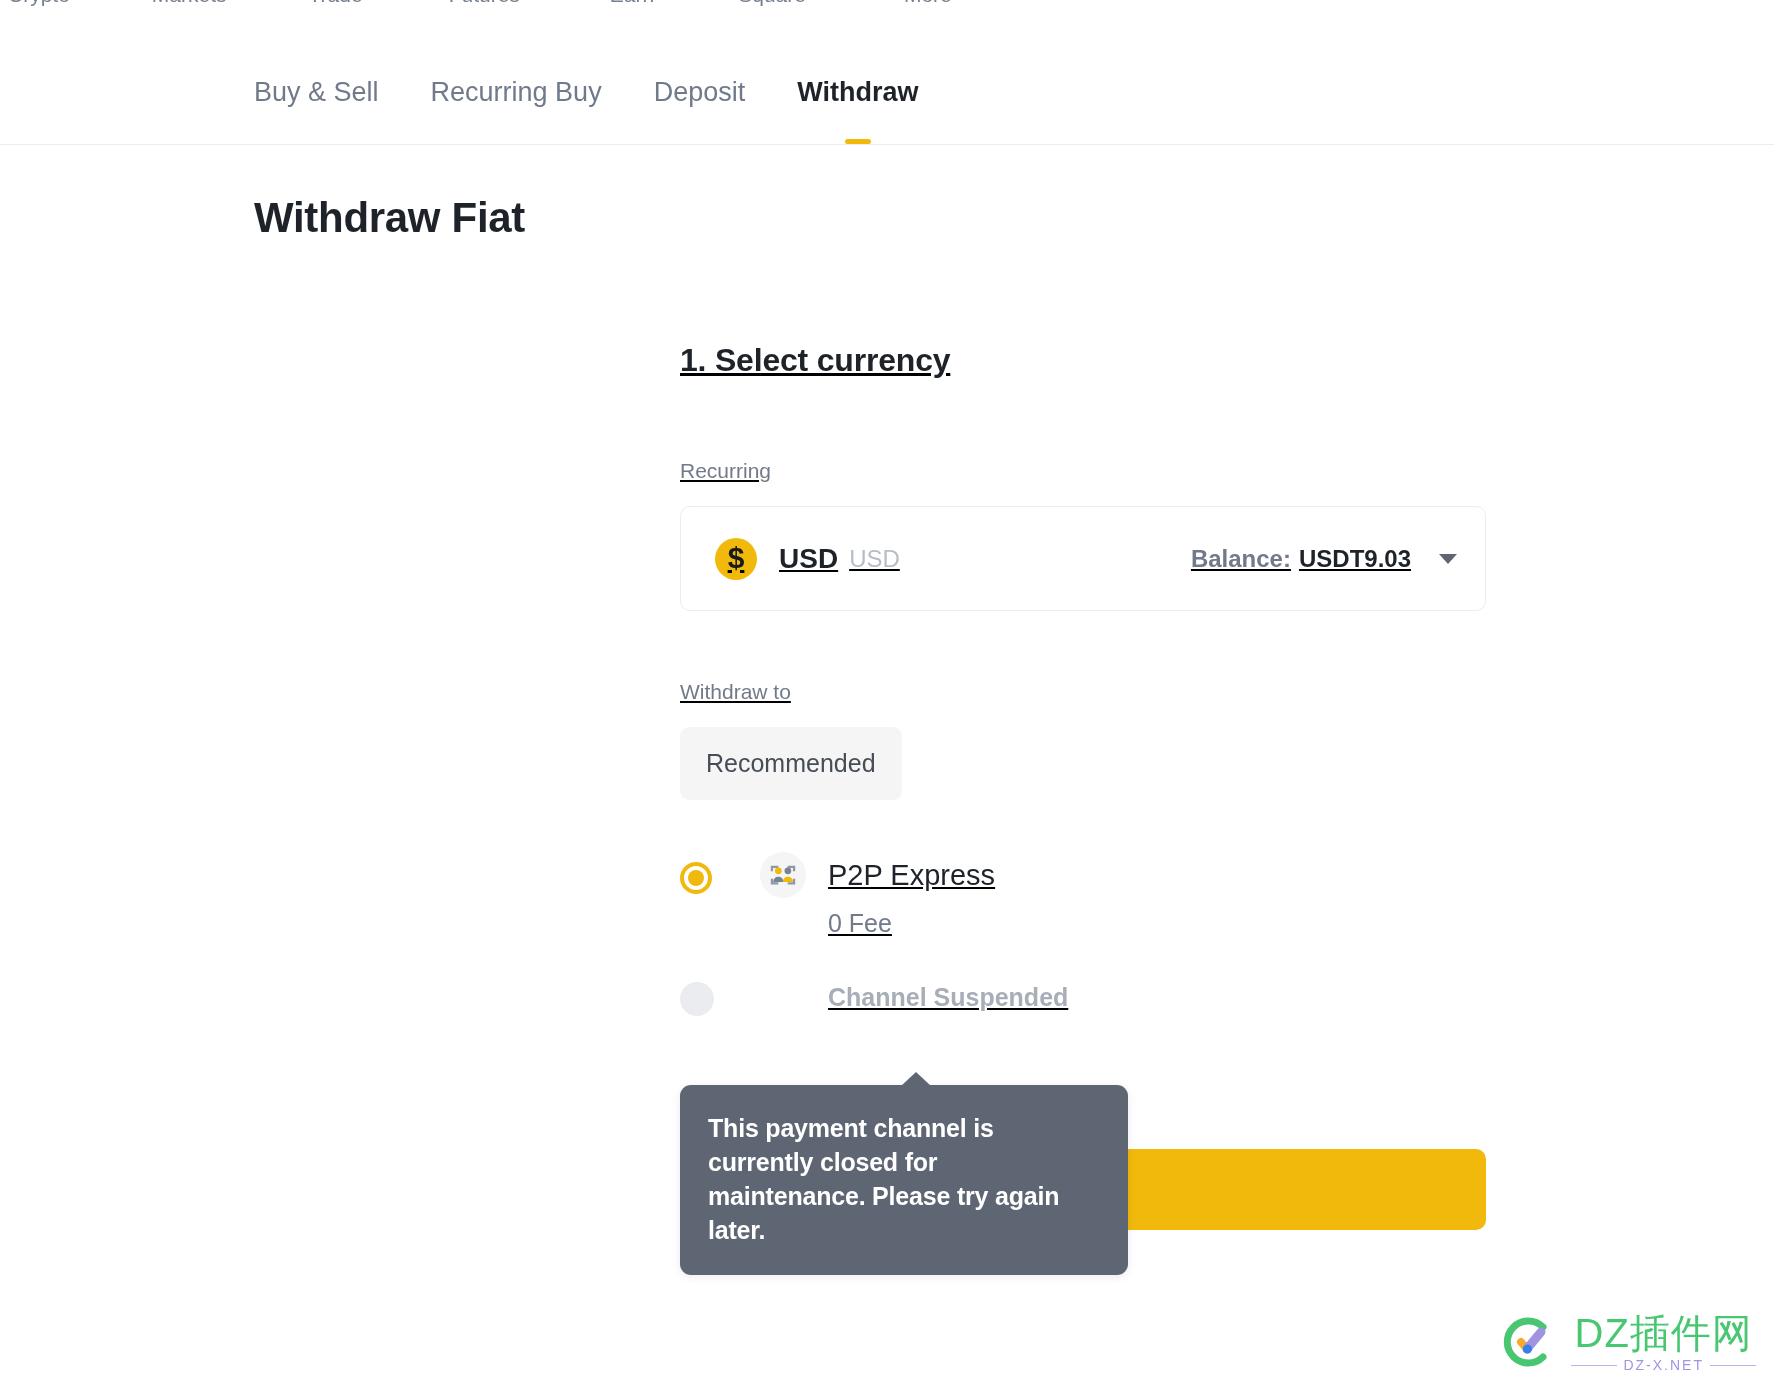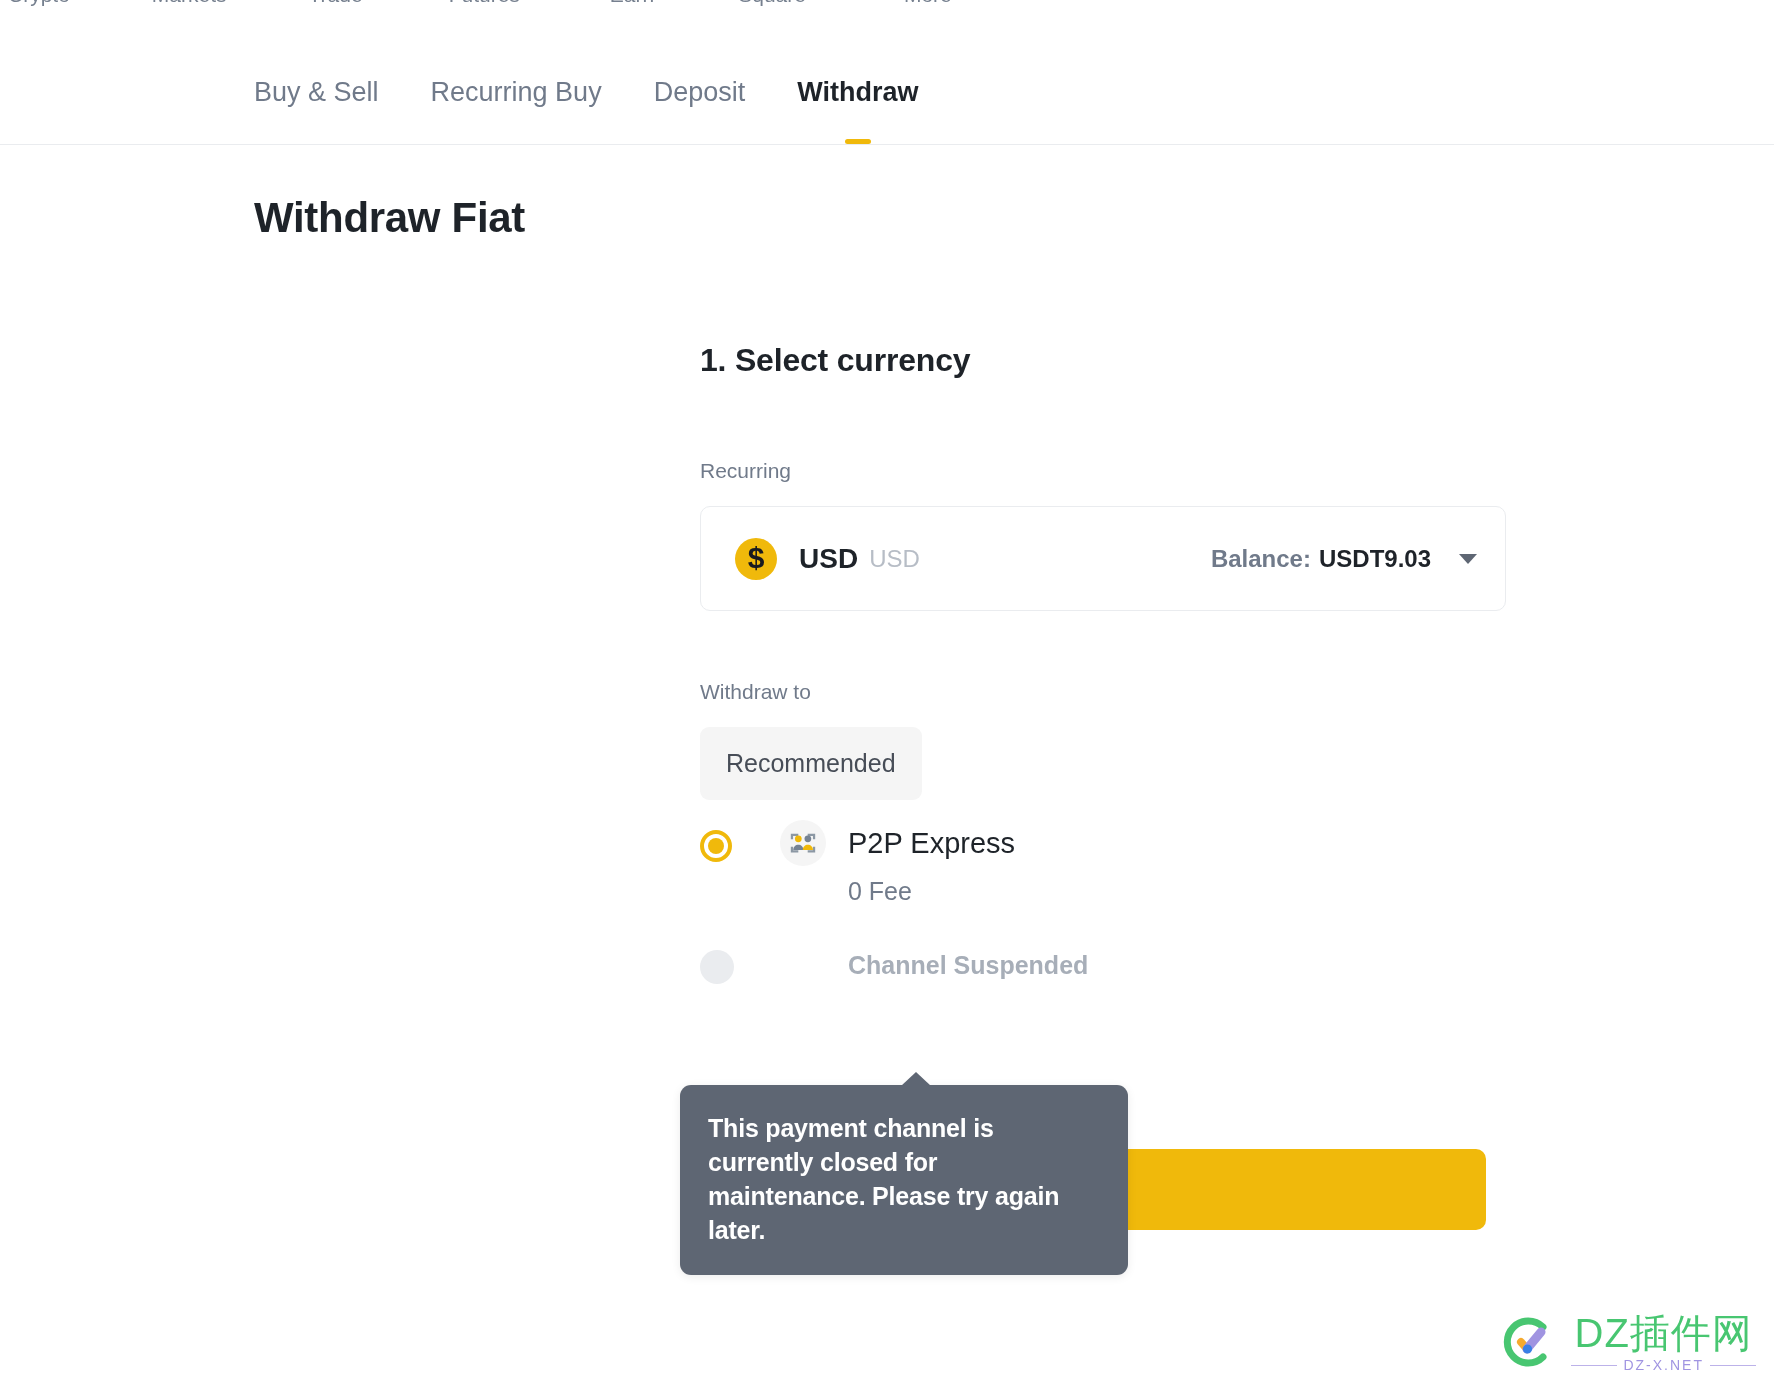--- a/index.html
+++ b/index.html
@@ -57,21 +57,21 @@
   
   .page-title {
     position: absolute; top: 193px; left: 254px;
     font-size: 42px; font-weight: 700; color: #1e2329;
     letter-spacing: -0.3px;
     line-height: 50px;
   }
 
   
   .form-col {
-    position: absolute; top: 340px; left: 700px; width: 810px;
+    position: absolute; top: 340px; left: 680px; width: 810px; text-decoration: underline;
   }
   .step-title {
     font-size: 32px; font-weight: 600; color: #1e2329;
     line-height: 40px; letter-spacing: -0.2px;
   }
   .field-label {
     font-size: 21px; font-weight: 500; color: #707a8a;
     line-height: 26px;
   }
   .mt-currency { margin-top: 78px; }
@@ -117,21 +117,21 @@
   .pill {
     margin-top: 22px;
     display: inline-flex; align-items: center; justify-content: center;
     height: 73px; padding: 0 26px;
     background: #f5f5f5; border-radius: 9px;
     font-size: 25px; font-weight: 500; color: #474d57;
     cursor: pointer;
   }
 
   
-  .channels { margin-top: 20px; }
+  .channels { margin-top: 52px; }
   .channel { display: flex; align-items: flex-start; margin-bottom: 34px; }
   .radio-wrap { width: 80px; flex: none; padding-top: 10px; }
   .radio {
     width: 32px; height: 32px; border-radius: 50%;
     border: 4px solid #f0b90b; background: #fff;
     position: relative; box-sizing: border-box;
   }
   .radio::after {
     content: ""; position: absolute; left: 50%; top: 50%;
     transform: translate(-50%, -50%);

